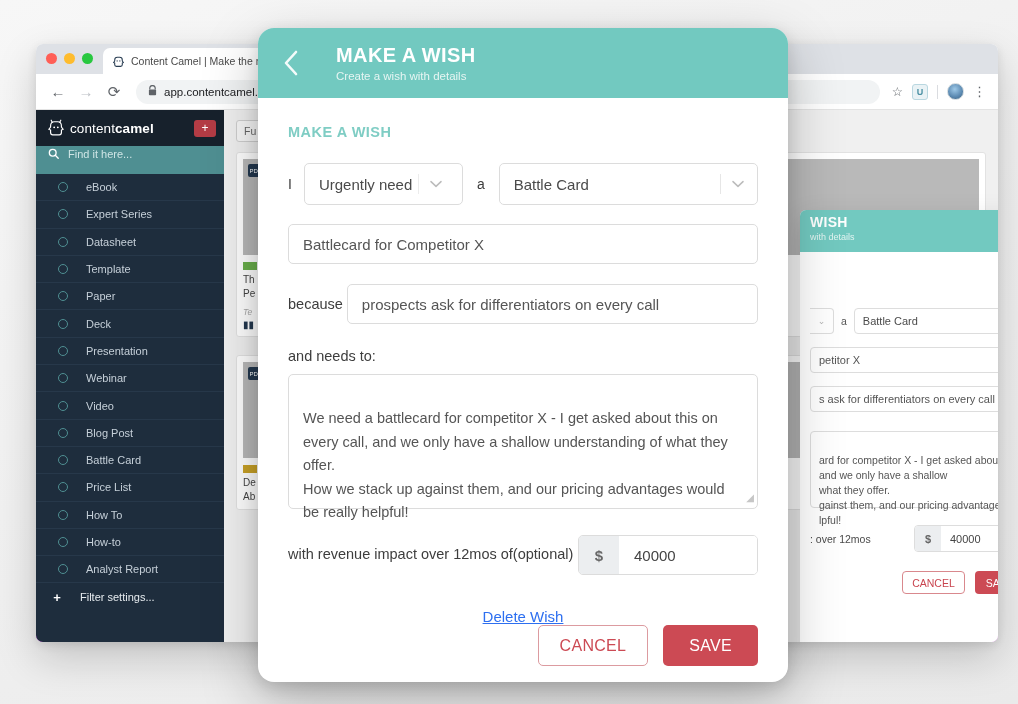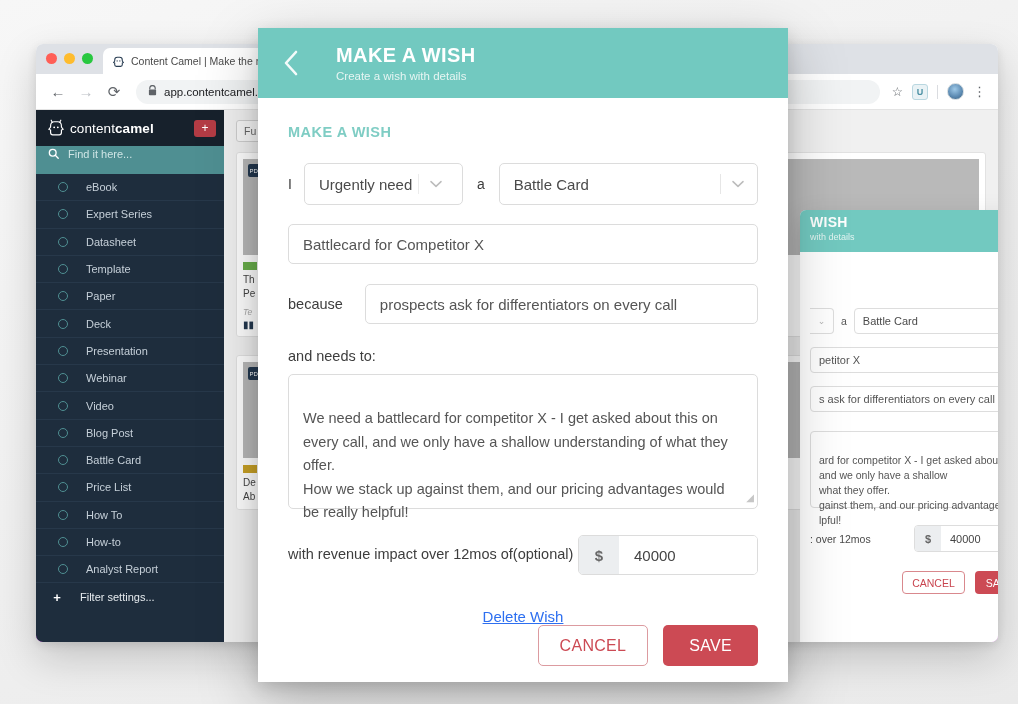--- a/index.html
+++ b/index.html
@@ -186,21 +186,21 @@
     height:23px;padding:0 9px;display:flex;align-items:center;font-size:10.5px;background:#fff;
   }
   .mb-save{
     background:#cc4a54;color:#fff;border-radius:4px;
     height:23px;padding:0 11px;display:flex;align-items:center;font-size:10.5px;
   }
 
   
   .modal{
     position:absolute; left:258px; top:28px; width:530px; height:654px;
-    background:#fff; border-radius:0;
+    background:#fff; border-radius:16px;
     box-shadow:0 20px 55px rgba(0,0,0,.26), 0 5px 16px rgba(0,0,0,.12);
     overflow:hidden; z-index:20;
   }
   .mhead{
     height:70px;background:#72c9c0;display:flex;align-items:center;padding-left:22px;color:#fff;
   }
   .back-chev{width:40px;flex:0 0 40px;display:flex;align-items:center;justify-content:flex-start;}
   .mhead .txts{margin-left:16px;}
   .mhead .t{font-size:20px;font-weight:bold;letter-spacing:.4px;line-height:1.1;}
   .mhead .s{font-size:11.5px;color:#e6f5f2;margin-top:4px;}
@@ -221,21 +221,21 @@
   }
   .sel.need{margin:0 14px 0 12px;width:159px;}
   .sel.need .caret{border-left:1px solid #ececec;}
   .sel.type{margin-left:14px;flex:1;}
   .sel.type .val{flex:1;}
 
   .inp{
     margin-top:19px;height:40px;border:1px solid #dcdcdc;border-radius:5px;background:#fff;
     display:flex;align-items:center;padding:0 14px;font-size:15px;color:#555;
   }
-  .rowbecause{display:flex;align-items:center;margin-top:20px;gap:22px;}
+  .rowbecause{display:flex;align-items:center;margin-top:20px;gap:4px;}
   .rowbecause .lbl{font-size:14.5px;color:#3d3d3d;}
   .rowbecause .inp{margin-top:0;flex:1;}
   .needs-lbl{font-size:14.5px;color:#3d3d3d;margin-top:24px;}
   .ta{
     margin-top:10px;height:135px;border:1px solid #dcdcdc;border-radius:5px;background:#fff;
     padding:9px 14px;font-size:14.5px;color:#555;line-height:1.62;white-space:pre-line;position:relative;
   }
   .ta .grip{position:absolute;right:3px;bottom:2px;color:#c6c6c6;font-size:10px;}
   .revrow{display:flex;align-items:center;margin-top:26px;}
   .revrow .lbl{font-size:14.5px;color:#3d3d3d;line-height:1.65;width:290px;}

